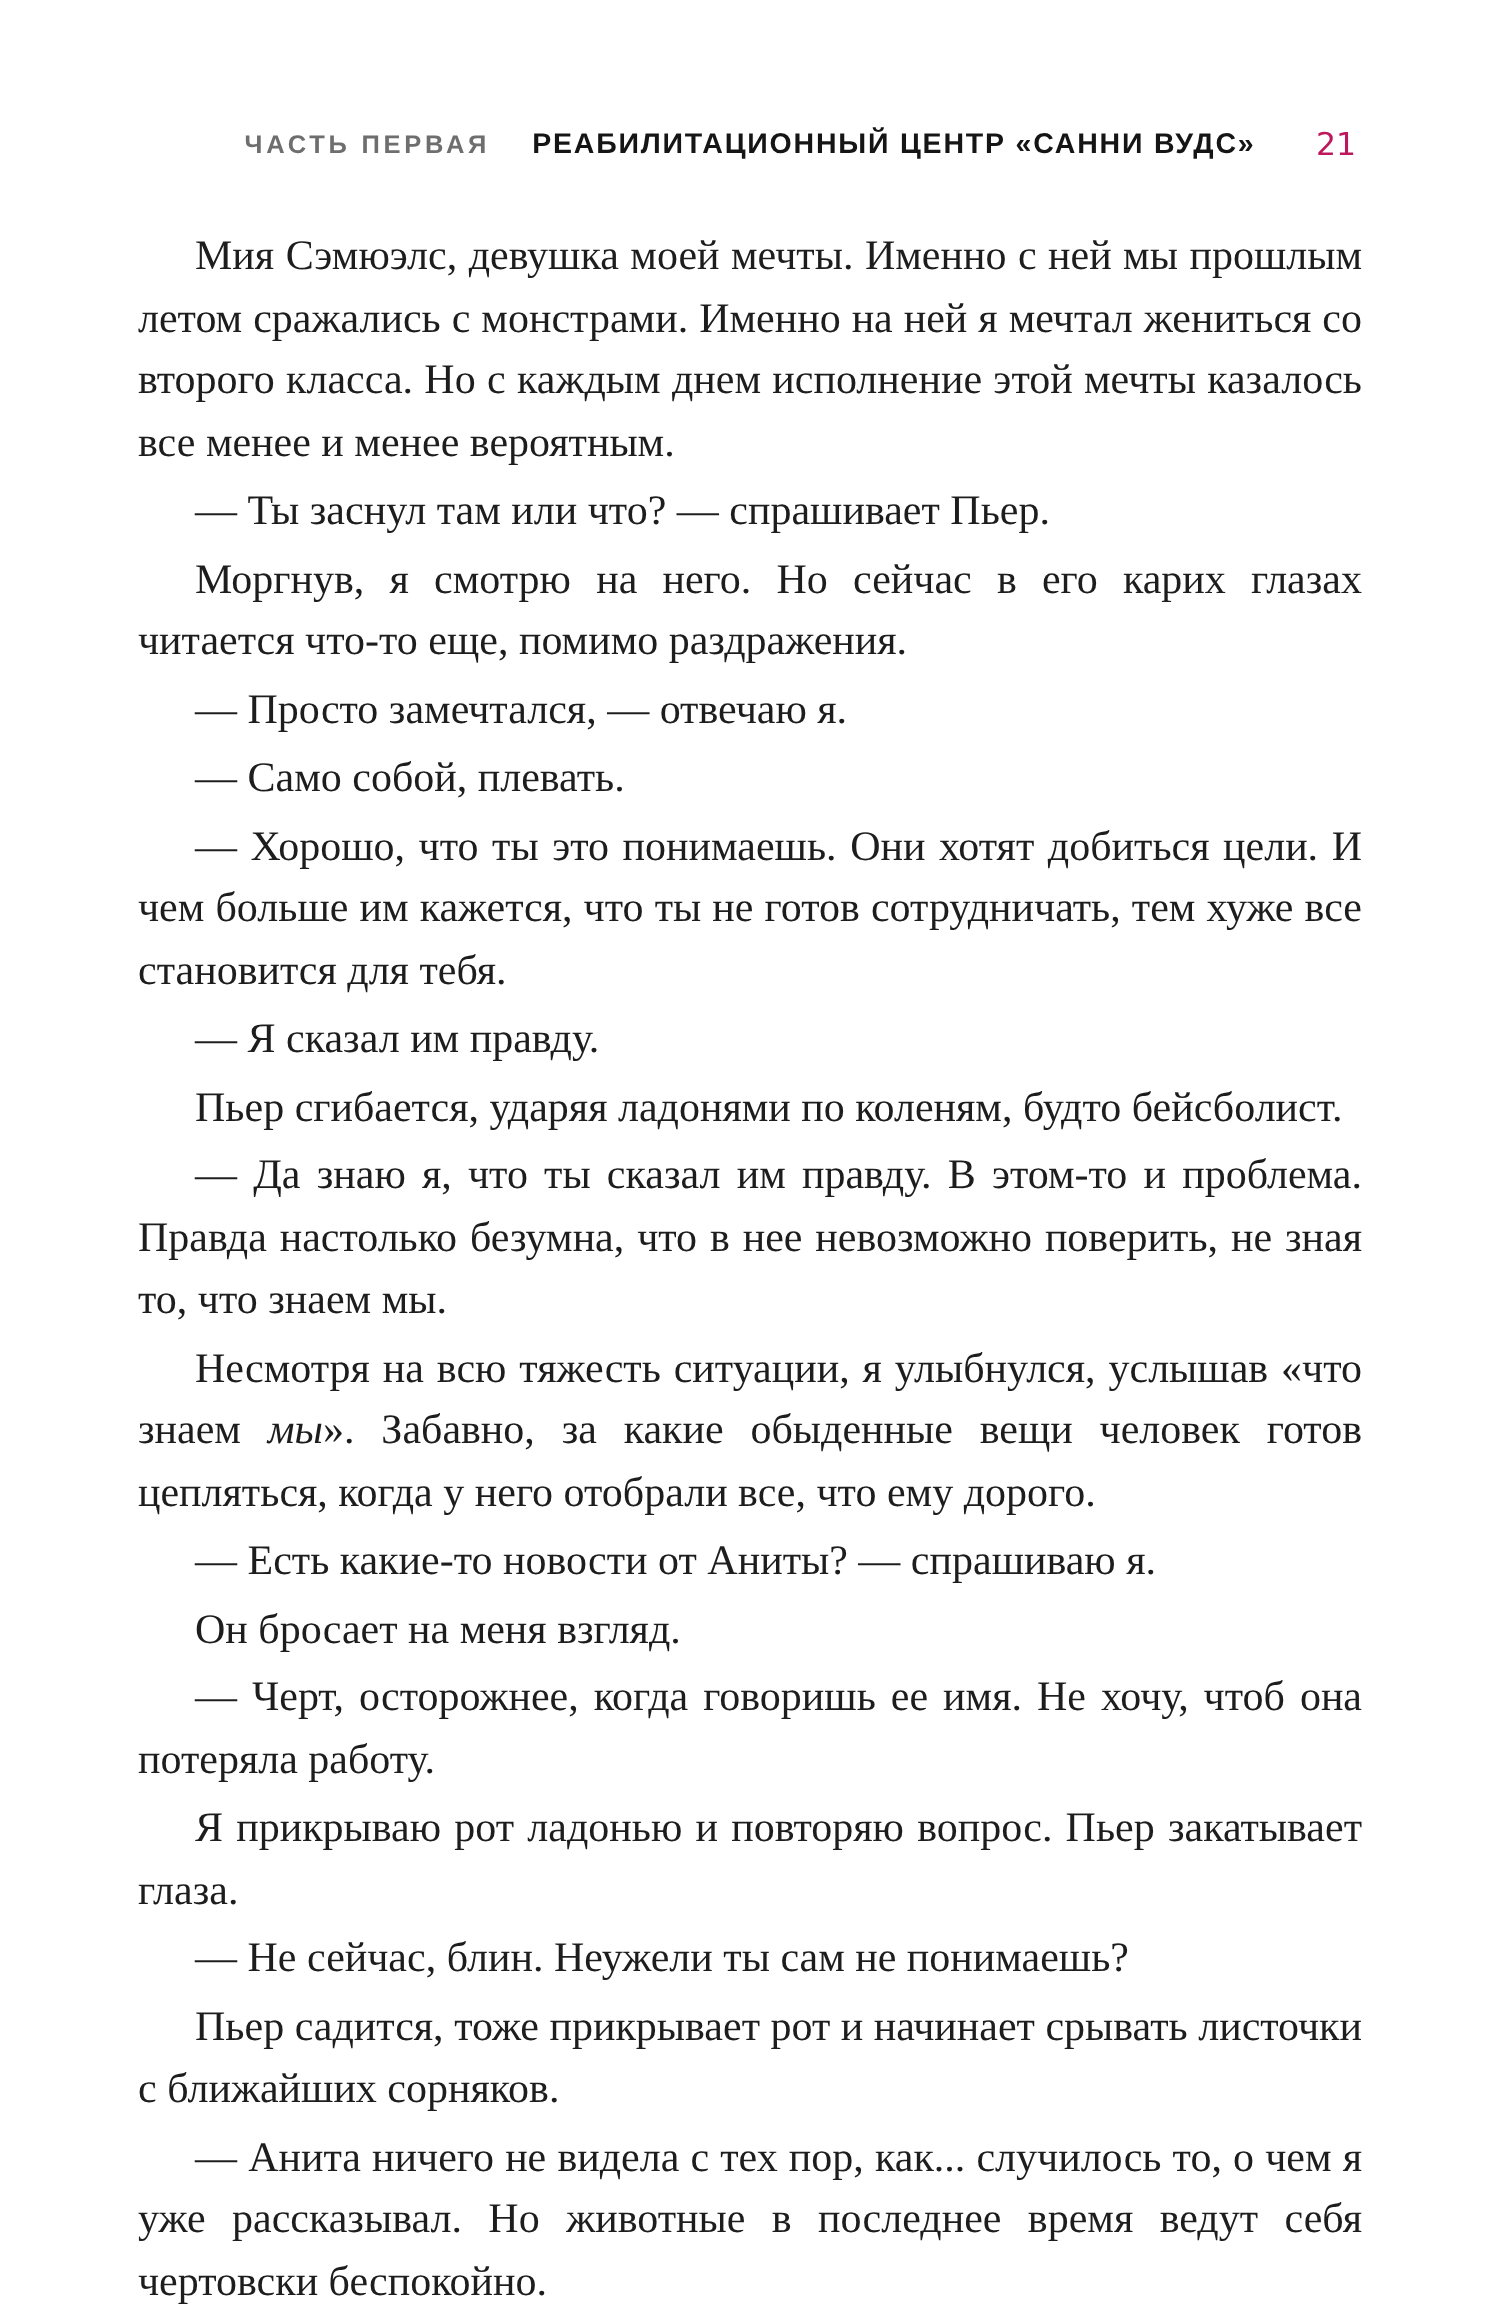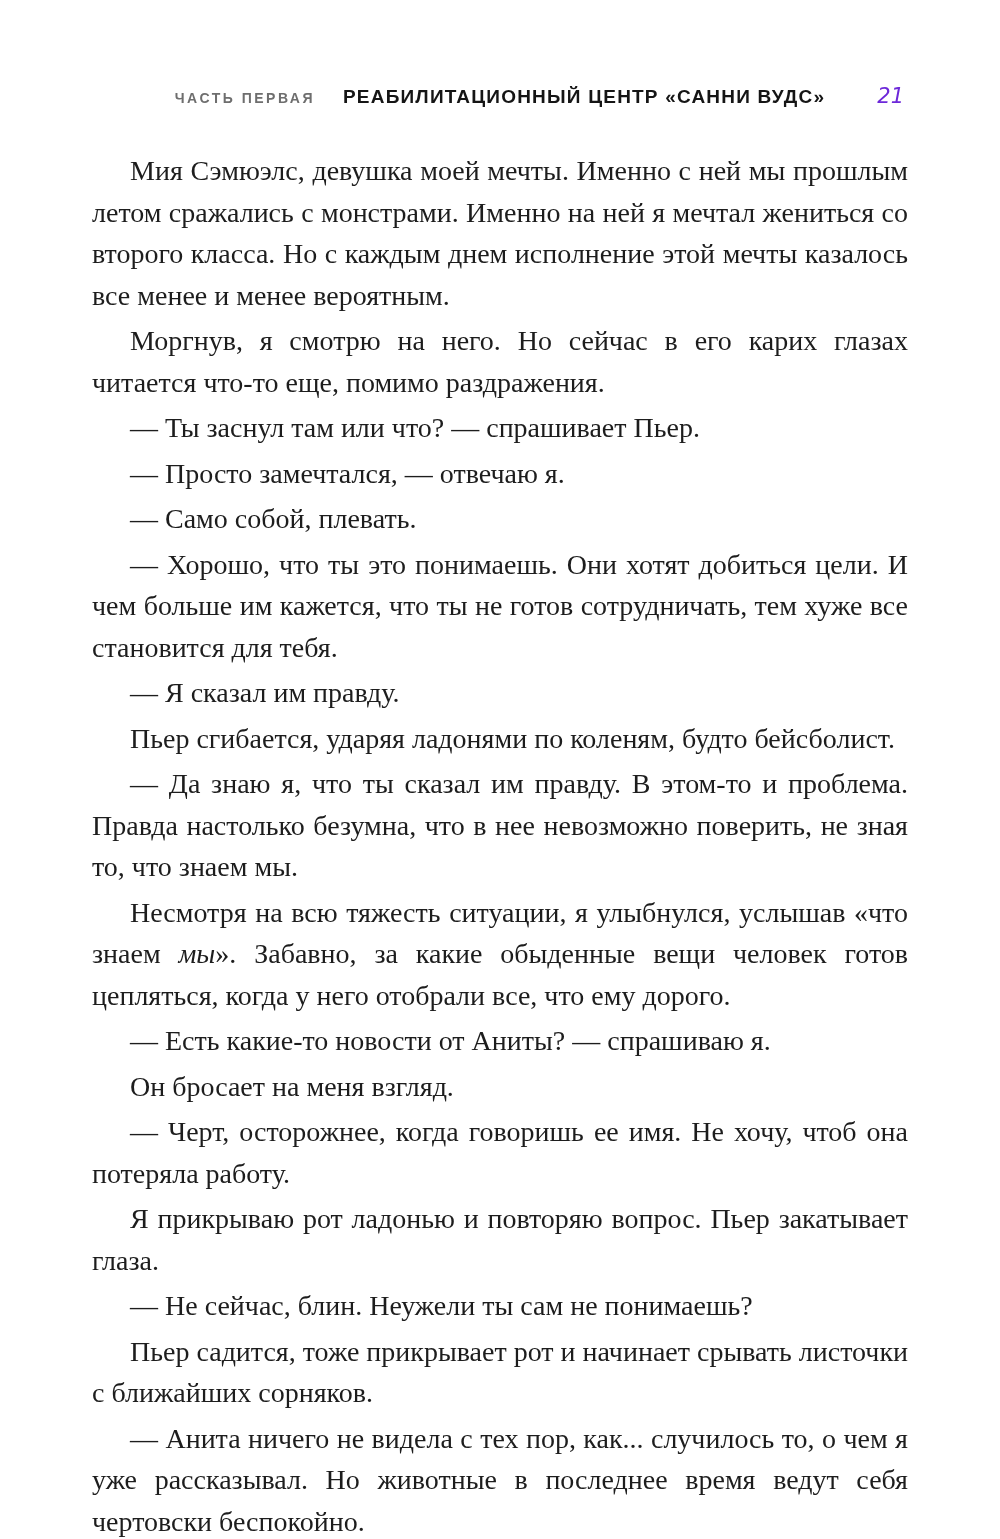--- a/index.html
+++ b/index.html
@@ -18,41 +18,40 @@
     position: absolute;
     top: 86px;
     left: 88px;
     width: 824px;
     text-align: center;
     white-space: nowrap;
     font-family: "Liberation Sans", sans-serif;
   }
   .part-label {
     color: #6e6e6e;
-    font-size: 14px;
+    font-size: 17px;
     font-weight: 600;
     letter-spacing: 2.5px;
   }
   .chapter-title {
     color: #151515;
     font-size: 19px;
     font-weight: 700;
     letter-spacing: 1.2px;
     margin-left: 28px;
   }
   .page-number {
     position: absolute;
     right: 8px;
     top: -2px;
     font-family: "DejaVu Sans", sans-serif;
     font-size: 21px;
     font-weight: 500;
-    color: #6d28d9;
+    color: #be185d;
     letter-spacing: 0;
-    font-style: italic;
   }
   .text-column {
     position: absolute;
     top: 146px;
     left: 88px;
     width: 824px;
     font-family: "Liberation Serif", "DejaVu Serif", serif;
     font-size: 28px;
     line-height: 41.5px;
     color: #1d1d1d;
@@ -72,22 +71,22 @@
 
 <div class="page">
 
   <div class="running-header">
     <span class="part-label">ЧАСТЬ ПЕРВАЯ</span><span class="chapter-title">РЕАБИЛИТАЦИОННЫЙ ЦЕНТР «САННИ ВУДС»</span>
     <span class="page-number">21</span>
   </div>
 
   <div class="text-column">
       <p class="para"><span>Мия Сэмюэлс, девушка моей мечты. Именно с ней мы прошлым летом сражались с монстрами. Именно на ней я мечтал жениться со второго класса. Но с каждым днем исполнение этой мечты казалось все менее и менее вероятным.</span></p>
+      <p class="para"><span>— Ты заснул там или что? — спрашивает Пьер.</span></p>
       <p class="para"><span>Моргнув, я смотрю на него. Но сейчас в его карих глазах читается что-то еще, помимо раздражения.</span></p>
-      <p class="para"><span>— Ты заснул там или что? — спрашивает Пьер.</span></p>
       <p class="para"><span>— Просто замечтался, — отвечаю я.</span></p>
       <p class="para"><span>— Само собой, плевать.</span></p>
       <p class="para"><span>— Хорошо, что ты это понимаешь. Они хотят добиться цели. И чем больше им кажется, что ты не готов сотрудничать, тем хуже все становится для тебя.</span></p>
       <p class="para"><span>— Я сказал им правду.</span></p>
       <p class="para"><span>Пьер сгибается, ударяя ладонями по коленям, будто бейсболист.</span></p>
       <p class="para"><span>— Да знаю я, что ты сказал им правду. В этом-то и проблема. Правда настолько безумна, что в нее невозможно поверить, не зная то, что знаем мы.</span></p>
       <p class="para"><span>Несмотря на всю тяжесть ситуации, я улыбнулся, услышав «что знаем </span><span class="italic">мы</span><span>». Забавно, за какие обыденные вещи человек готов цепляться, когда у него отобрали все, что ему дорого.</span></p>
       <p class="para"><span>— Есть какие-то новости от Аниты? — спрашиваю я.</span></p>
       <p class="para"><span>Он бросает на меня взгляд.</span></p>
       <p class="para"><span>— Черт, осторожнее, когда говоришь ее имя. Не хочу, чтоб она потеряла работу.</span></p>

